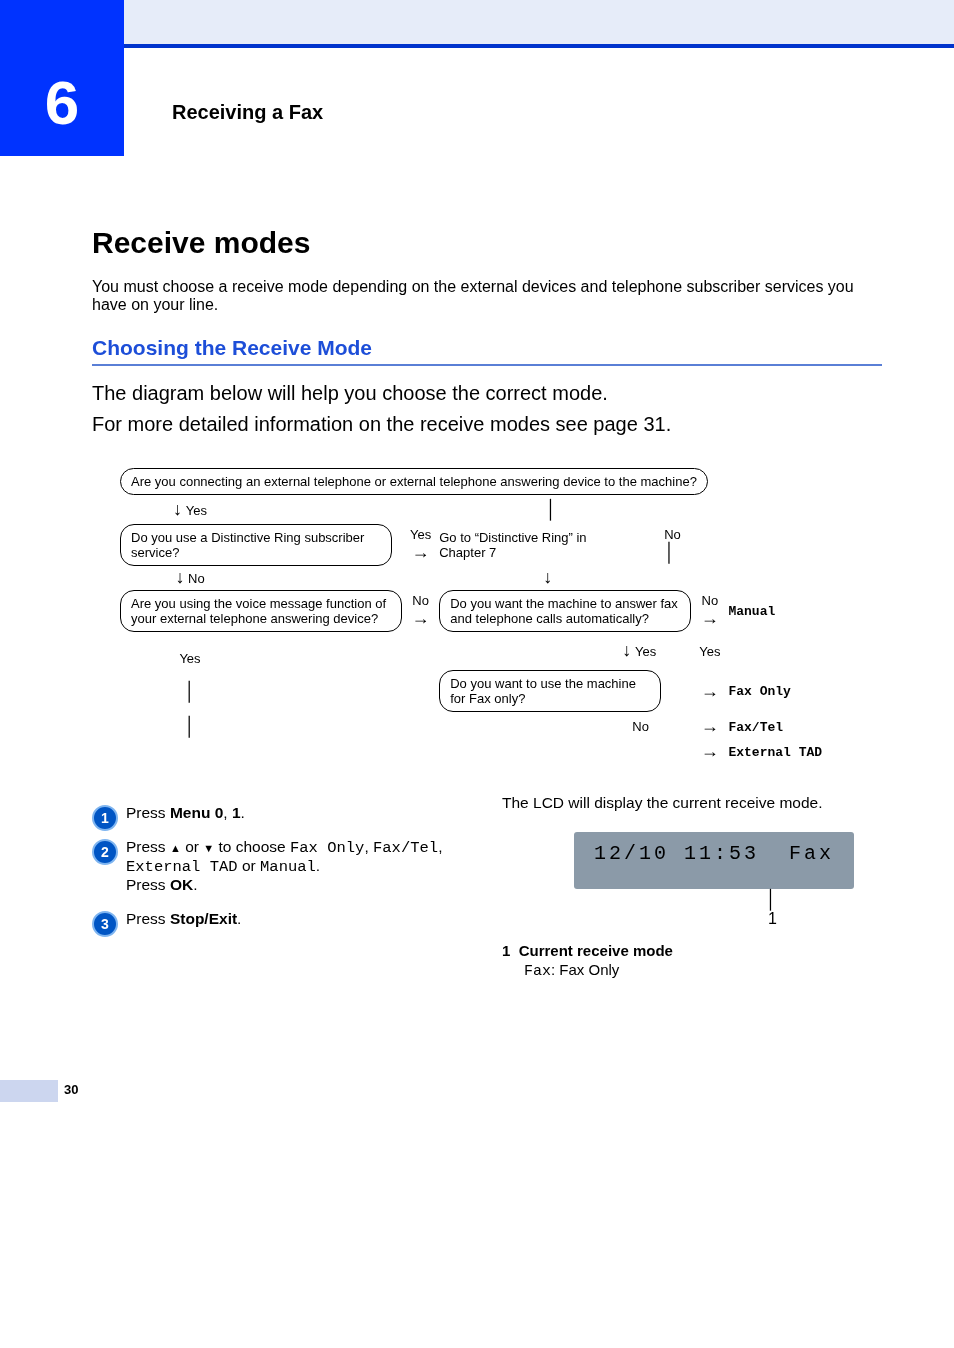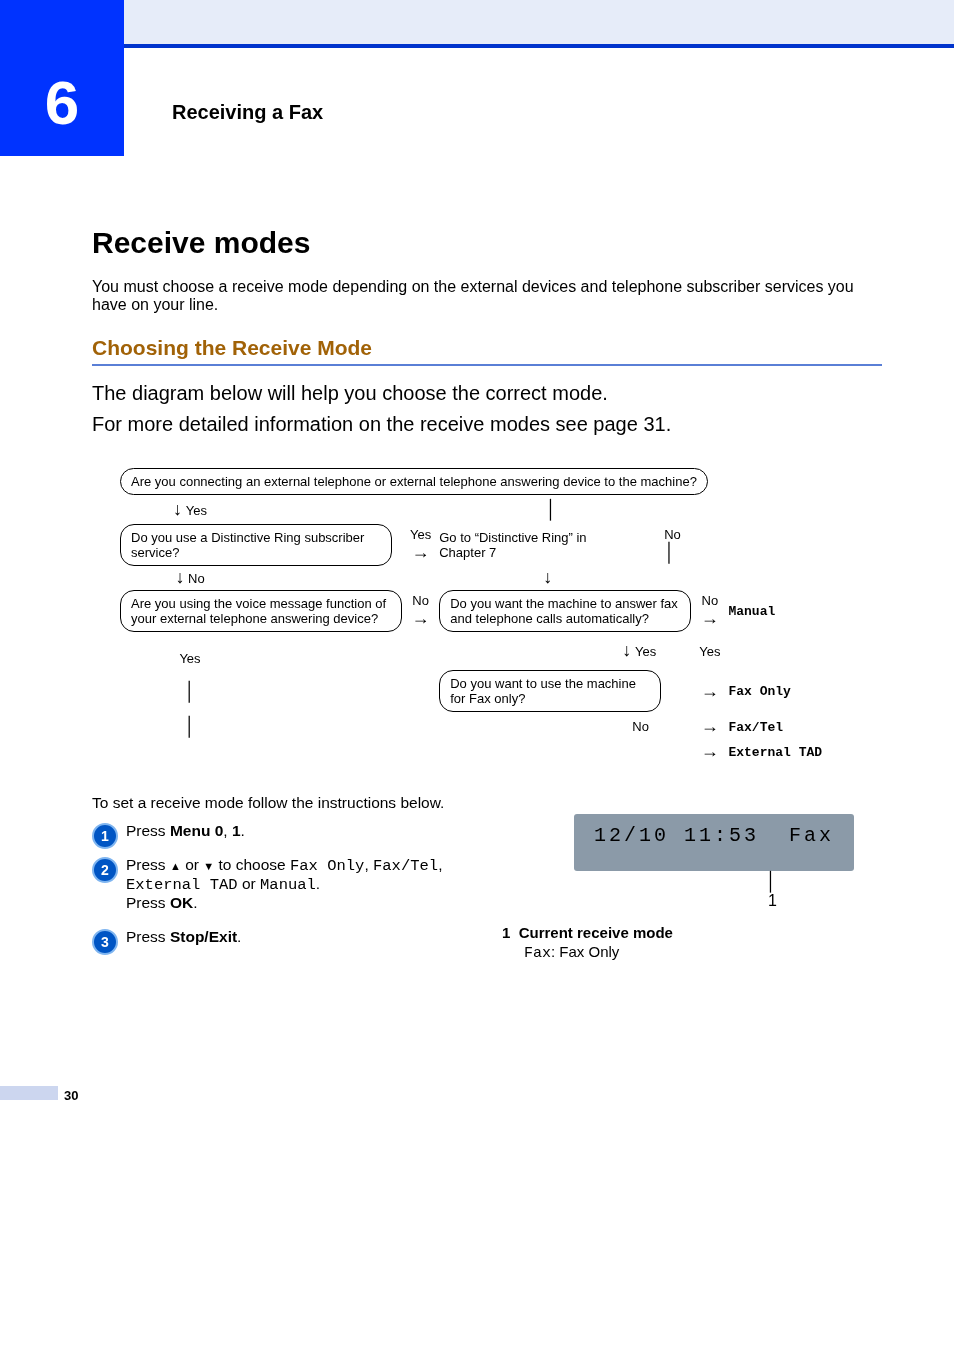--- a/index.html
+++ b/index.html
@@ -56,21 +56,21 @@
     font-weight: bold;
     margin: 70px 0 18px 0;
   }
   .lead {
     font-size: 16px;
     margin-bottom: 22px;
   }
   h2.subsection {
     font-size: 21px;
     font-weight: bold;
-    color: #a16207;
+    color: #1d4ed8;
     border-bottom: 2px solid #5a7fd6;
     padding-bottom: 4px;
     margin: 18px 0 16px 0;
   }
   .para {
     font-size: 20px;
     margin: 8px 0;
   }
   
   .diagram {
@@ -128,24 +128,24 @@
   .lcd-caption {
     text-align: right;
     padding-right: 105px;
     margin-top: -6px;
     font-size: 16px;
   }
   .legend-head { font-size: 15px; margin-top: 14px;}
   .legend-body { font-size: 15px; margin-top: 2px;}
 
   .page-num-bar {
-    height: 14px;
+    height: 22px;
     background: #ccd6ef;
     width: 58px;
-    margin-top: 84px;
+    margin-top: 60px;
     position: relative;
   }
   .page-num {
     position: absolute;
     left: 64px;
     top: 2px;
     font-size: 13px;
     font-weight: bold;
   }
   .footer-wrap {
@@ -273,21 +273,20 @@
         <td colspan="5"></td>
         <td style="text-align:center;"><span class="arrow-right"></span></td>
         <td><span class="mono">External TAD</span></td>
       </tr>
     </tbody>
       </table>
   </div>
 
   <div class="two-col">
     <div class="col">
-      <div>To set a receive mode follow the instructions below.</div>
       <ul class="step-list">
         <li>
           <span class="step-num">1</span>
           <span>
             <span>Press </span><span class="bold">Menu 0</span><span>, </span><span class="bold">1</span><span>.</span>
           </span>
         </li>
         <li>
           <span class="step-num">2</span>
           <span>
@@ -298,20 +297,21 @@
         <li>
           <span class="step-num">3</span>
           <span>
             <span>Press </span><span class="bold">Stop/Exit</span><span>.</span>
           </span>
         </li>
       </ul>
     </div>
 
     <div class="col">
+      <div>The LCD will display the current receive mode.</div>
       <div class="lcd-wrap">
         <span class="lcd">12/10 11:53  Fax</span>
       </div>
       <div class="lcd-caption">
         <span style="font-size:18px;">│</span><br>
         <span>1</span>
       </div>
       <div class="legend-head">
         <span class="bold">1</span>&nbsp;&nbsp;<span class="bold">Current receive mode</span>
       </div>

